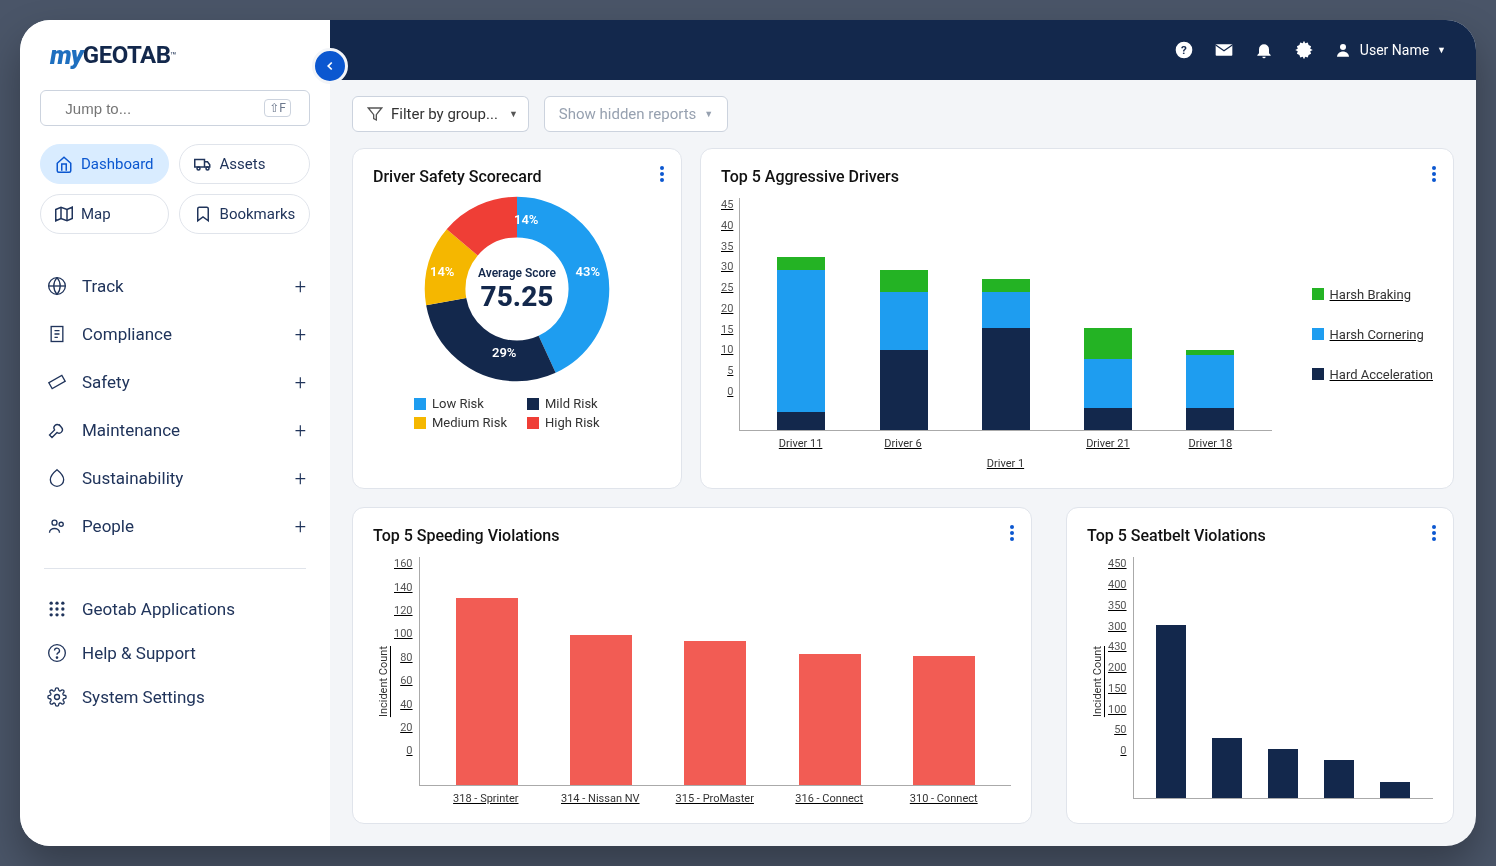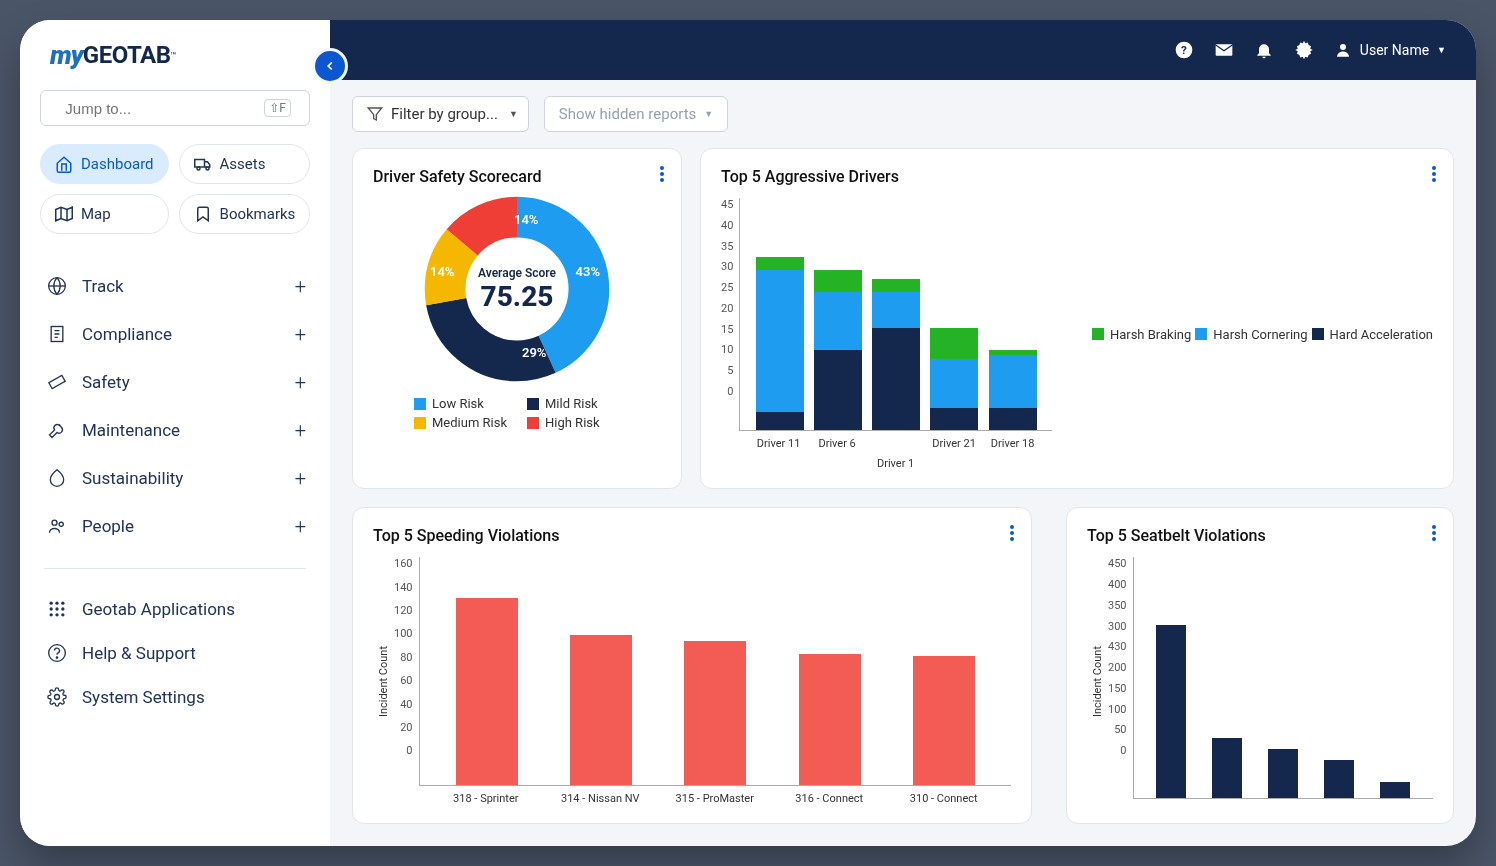--- a/index.html
+++ b/index.html
@@ -55,28 +55,28 @@
   .donut svg { transform: rotate(-90deg); }
   .donut-center { position:absolute; inset:0; display:flex; flex-direction:column; align-items:center; justify-content:center; }
   .donut-center .lbl { font-size:12px; color:#13284c; font-weight:600; }
   .donut-center .val { font-size:28px; color:#13284c; font-weight:800; }
   .donut-pct { position:absolute; font-size:13px; color:#fff; font-weight:600; }
   .legend { display:grid; grid-template-columns:1fr 1fr; gap:4px 20px; margin-top:12px; }
   .legend-item { display:flex; align-items:center; gap:6px; font-size:13px; color:#333; }
   .sw { width:12px; height:12px; display:inline-block; }
   
   
-  .bar-area { flex:1; display:flex; padding-top:12px; }
+  .bar-area { flex:1; display:flex; padding-top:12px;text-decoration:underline; }
   .bar-chart { flex:1; display:flex; }
   .y-axis { display:flex; flex-direction:column; justify-content:space-between; font-size:11px; color:#555; text-align:right; padding-right:6px; height:200px; }
   .plot { flex:1; border-left:1px solid #aaa; border-bottom:1px solid #aaa; height:200px; position:relative; display:flex; align-items:flex-end; justify-content:space-around; padding:0 10px; }
   .stack { width:48px; display:flex; flex-direction:column-reverse; }
   .seg { width:100%; }
   .xlabels { display:flex; justify-content:space-around; font-size:11px; color:#333; padding:6px 10px 0 10px; }
-  .legend-side { display:flex; gap:4px; padding-left:40px; justify-content:center; font-size:13px; color:#333; }
+  .legend-side { display:flex; flex-direction:column; gap:25px; padding-left:40px; justify-content:center; font-size:13px; color:#333; }
   
   .single-bar { width:62px; }
   .ylabel-rot { writing-mode: vertical-rl; transform: rotate(180deg); font-size:11px; color:#333; align-self:center; padding:0 4px; }
   
   .muted-sm { font-size:11px; }
 </style>
 </head>
 <body>
 
 <div class="app-frame">
@@ -310,21 +310,21 @@
               <circle cx="21" cy="21" r="15.9" fill="none" stroke="#1e9df0" stroke-width="9" stroke-dasharray="43 57" stroke-dashoffset="0"></circle>
               <circle cx="21" cy="21" r="15.9" fill="none" stroke="#13284c" stroke-width="9" stroke-dasharray="29 71" stroke-dashoffset="-43"></circle>
               <circle cx="21" cy="21" r="15.9" fill="none" stroke="#f5b700" stroke-width="9" stroke-dasharray="14 86" stroke-dashoffset="-72"></circle>
               <circle cx="21" cy="21" r="15.9" fill="none" stroke="#ef3e36" stroke-width="9" stroke-dasharray="14 86" stroke-dashoffset="-86"></circle>
             </svg>
             <div class="donut-center">
               <span class="lbl">Average Score</span>
               <span class="val">75.25</span>
             </div>
             <span class="donut-pct" style="top:70px; right:12px;">43%</span>
-            <span class="donut-pct" style="bottom:24px; left:70px;margin-left:30px;">29%</span>
+            <span class="donut-pct" style="bottom:24px; left:70px;">29%</span>
             <span class="donut-pct" style="top:70px; left:8px;">14%</span>
             <span class="donut-pct" style="top:18px; left:92px;">14%</span>
           </div>
           <div class="legend">
             <div class="legend-item">
                 <span class="sw" style="background:#1e9df0"></span>
                 <span>Low Risk</span>
               </div>
             <div class="legend-item">
                 <span class="sw" style="background:#13284c"></span>

